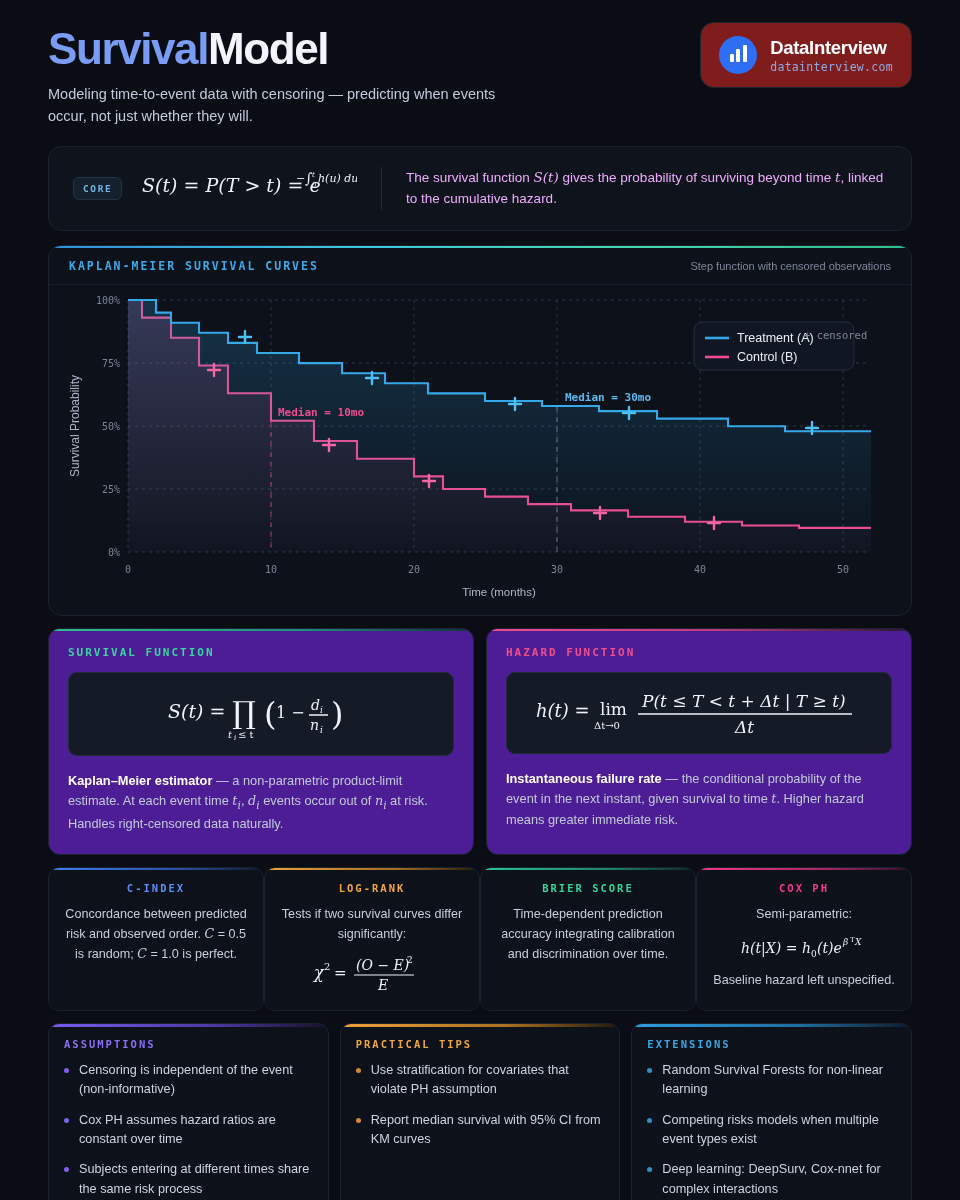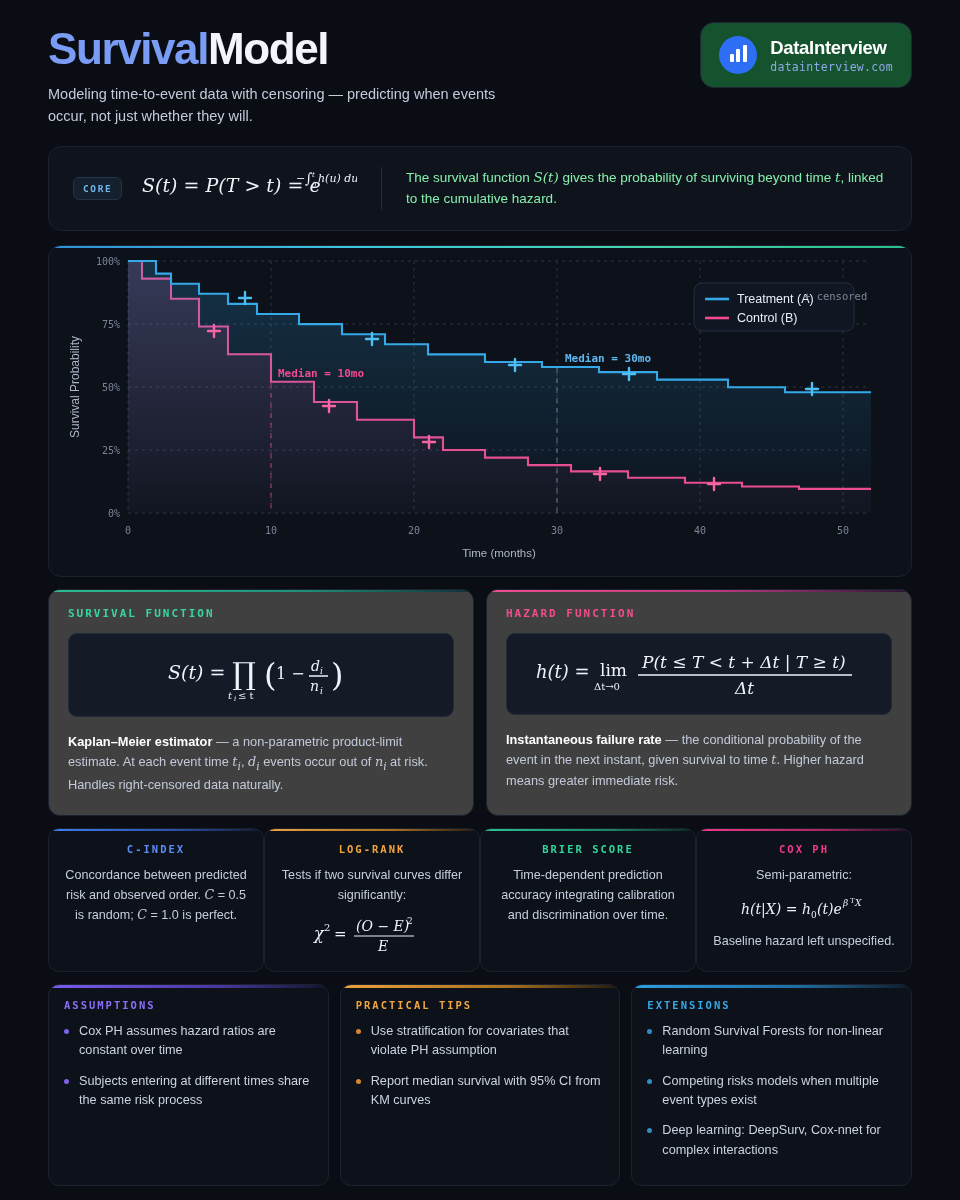--- a/index.html
+++ b/index.html
@@ -13,21 +13,21 @@
   .page { width: 960px; height: 948px; padding: 22px 48px 0 48px; position: relative; }
 
   
   .header { display: flex; justify-content: space-between; align-items: flex-start; }
   .title { font-size: 44px; font-weight: 700; letter-spacing: -1.4px; line-height: 1.05; margin-top: 4px;}
   .title .accent { color: #7b9cf5; }
   .title .plain { color: #f2f5fb; }
   .subtitle { margin-top: 12px; font-size: 14.5px; line-height: 1.5; color: #c3cbdb; max-width: 450px; }
 
   .brand-box {
-    background: #14532d; border: 1px solid #1e2633; border-radius: 14px;
+    background: #7f1d1d; border: 1px solid #1e2633; border-radius: 14px;
     padding: 13px 18px; display: flex; align-items: center; gap: 13px;
   }
   .brand-logo {
     width: 38px; height: 38px; border-radius: 50%; background: #2d6ef5;
     display: flex; align-items: flex-end; justify-content: center; gap: 2.5px; padding-bottom: 12px;
   }
   .brand-logo i { display:block; width: 4px; background: #fff; border-radius: 1px; }
   .brand-logo i:nth-child(1){ height: 8px; }
   .brand-logo i:nth-child(2){ height: 13px; }
   .brand-logo i:nth-child(3){ height: 17px; }
@@ -39,40 +39,40 @@
     margin-top: 18px; background: #0e131c; border: 1px solid #1a2230; border-radius: 13px;
     padding: 20px 24px; display: flex; align-items: center; gap: 20px; min-height: 74px;
   }
   .core-badge {
     font-family: "DejaVu Sans Mono", monospace; font-size: 9.5px; font-weight: 700; letter-spacing: 1.6px;
     color: #6fb6e8; background: #14202e; border: 1px solid #223448; border-radius: 6px;
     padding: 5px 9px; flex: 0 0 auto;
   }
   .core-eq { font-family: "DejaVu Serif", serif; font-size: 19px; color: #eef2f9; font-style: italic; white-space: nowrap; }
   .core-div { width: 1px; align-self: stretch; background: #222c3c; margin: 0 4px; }
-  .core-text { font-size: 13.5px; line-height: 1.55; color: #86efac; }
+  .core-text { font-size: 13.5px; line-height: 1.55; color: #f0abfc; }
 
   
   .chart-panel {
     margin-top: 14px; background: #0c111a; border: 1px solid #1a2230; border-radius: 13px;
     overflow: hidden; position: relative;
   }
   .chart-panel::before {
     content:""; position:absolute; top:0; left:0; right:0; height: 2.5px;
     background: linear-gradient(90deg,#2f8fd8,#3ec6e0 35%,#46d6a8 70%,#2bbd8c);
   }
   .chart-head { display:flex; justify-content: space-between; align-items:center; padding: 13px 20px 11px 20px; border-bottom: 1px solid #161e2b;}
   .chart-head-l { font-family: "DejaVu Sans Mono", monospace; font-size: 11.5px; font-weight: 700; letter-spacing: 2px; color: #3fa9e8; }
   .chart-head-r { font-size: 11px; color: #7d8799; }
   .chart-body { position: relative; height: 330px; }
   .chart-body svg { display:block; }
 
   
   .row2 { display: flex; gap: 12px; margin-top: 12px; }
-  .bigcard { flex: 1; background: #404040; border: 1px solid #1a2230; border-radius: 12px; padding: 17px 19px 19px 19px; position: relative; overflow: hidden; min-height: 200px;}
+  .bigcard { flex: 1; background: #4c1d95; border: 1px solid #1a2230; border-radius: 12px; padding: 17px 19px 19px 19px; position: relative; overflow: hidden; min-height: 200px;}
   .bigcard::before { content:""; position:absolute; top:0; left:0; right:0; height: 2.5px; }
   .bigcard.green::before { background: linear-gradient(90deg,#2bbd8c,#1f8f7a 60%,#11303a); }
   .bigcard.pink::before { background: linear-gradient(90deg,#ef4d8f,#b93a7c 55%,#2a1530); }
   .card-kicker { font-family: "DejaVu Sans Mono", monospace; font-size: 11px; font-weight: 700; letter-spacing: 2px; }
   .card-kicker.green { color: #37d6a0; }
   .card-kicker.pink { color: #f24d8c; }
   .eqbox { margin-top: 13px; background: #141a26; border: 1px solid #212b3a; border-radius: 9px;
            min-height: 82px; display:flex; align-items:center; justify-content:center; padding: 10px 12px;}
   .card-desc { margin-top: 15px; font-size: 12.8px; line-height: 1.62; color: #c2cada; }
   .card-desc b { color: #ffffff; font-weight: 700; font-style: normal; }
@@ -153,20 +153,24 @@
         <text x="170" y="18" font-family="DejaVu Serif, serif" font-style="italic" font-size="7" fill="#eef2f9">0</text>
         <text x="170" y="8" font-family="DejaVu Serif, serif" font-style="italic" font-size="7" fill="#eef2f9">t</text>
         <text x="176" y="13" font-family="DejaVu Serif, serif" font-style="italic" font-size="11" fill="#eef2f9">h(u) du</text>
       </svg>
     </span>
     <span class="core-div"></span>
     <span class="core-text">The survival function <span class="serif-it">S(t)</span> gives the probability of surviving beyond time <span class="serif-it">t</span>, linked to the cumulative hazard.</span>
   </div>
 
   <div class="chart-panel">
+    <div class="chart-head">
+      <span class="chart-head-l">KAPLAN-MEIER SURVIVAL CURVES</span>
+      <span class="chart-head-r">Step function with censored observations</span>
+    </div>
     <div class="chart-body">
       <svg width="858" height="330" viewBox="0 0 858 330">
         <defs>
           <linearGradient id="gA" x1="0" y1="0" x2="0" y2="1">
             <stop offset="0%" stop-color="#35a9e8" stop-opacity="0.22"></stop>
             <stop offset="100%" stop-color="#35a9e8" stop-opacity="0.02"></stop>
           </linearGradient>
           <linearGradient id="gB" x1="0" y1="0" x2="0" y2="1">
             <stop offset="0%" stop-color="#f2498f" stop-opacity="0.18"></stop>
             <stop offset="100%" stop-color="#f2498f" stop-opacity="0.02"></stop>
@@ -329,20 +333,21 @@
         </svg>
         <span>Baseline hazard left unspecified.</span>
       </div>
     </div>
   </div>
 
   <div class="row4">
     <div class="listcard lc-purple">
       <div class="lc-title">ASSUMPTIONS</div>
       <ul class="lc-ul">
+        <li>Censoring is independent of the event (non-informative)</li>
         <li>Cox PH assumes hazard ratios are constant over time</li>
         <li>Subjects entering at different times share the same risk process</li>
       </ul>
     </div>
     <div class="listcard lc-amber">
       <div class="lc-title">PRACTICAL TIPS</div>
       <ul class="lc-ul">
         <li>Use stratification for covariates that violate PH assumption</li>
         <li>Report median survival with 95% CI from KM curves</li>
       </ul>

